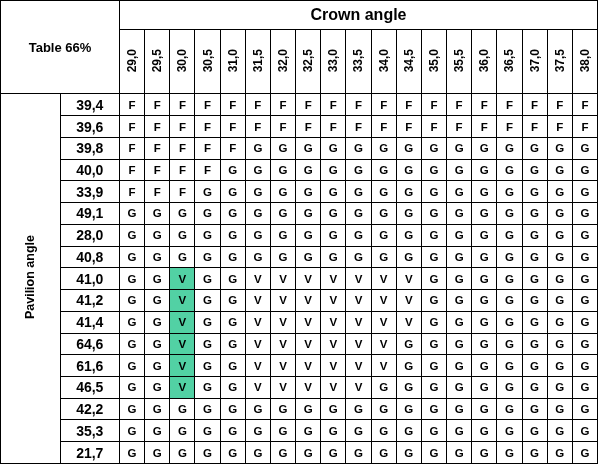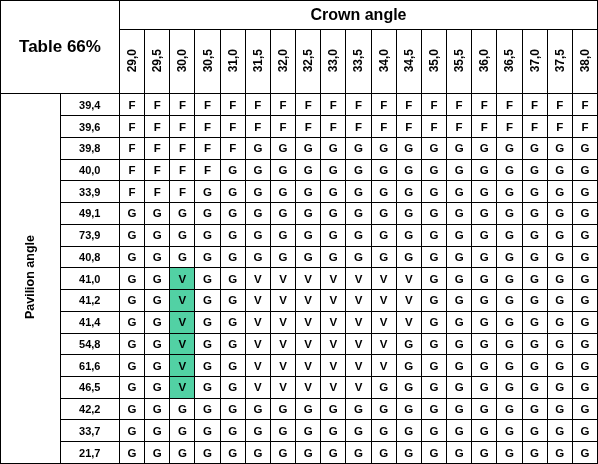--- a/index.html
+++ b/index.html
@@ -24,21 +24,21 @@
     border: 1px solid #000000;
     padding: 0;
     margin: 0;
     text-align: center;
     vertical-align: middle;
     font-weight: bold;
     color: #000000;
     background: #ffffff;
   }
   .corner-title {
-    font-size: 17px;
+    font-size: 13px;
     font-weight: bold;
     width: 118px;
   }
   .crown-title {
     font-size: 16px;
     font-weight: bold;
     height: 26px;
     background: #ffffff;
   }
   .col-head {
@@ -62,21 +62,21 @@
   .pav-label-cell span {
     display: inline-block;
     writing-mode: vertical-rl;
     transform: rotate(180deg);
     white-space: nowrap;
     font-size: 12.5px;
     font-weight: bold;
   }
   .row-head {
     width: 58px;
-    font-size: 11px;
+    font-size: 14px;
     font-weight: bold;
     background: #ffffff;
     text-align: right;
     padding-right: 6px;
   }
   .cell {
     font-size: 11.5px;
     font-weight: normal;
     height: 19px;
   }
@@ -241,21 +241,21 @@
         <td class="cell cell-G">G</td>
         <td class="cell cell-G">G</td>
         <td class="cell cell-G">G</td>
         <td class="cell cell-G">G</td>
         <td class="cell cell-G">G</td>
         <td class="cell cell-G">G</td>
         <td class="cell cell-G">G</td>
         <td class="cell cell-G">G</td>
       </tr>
       <tr>
-        <td class="row-head">73,9</td>
+        <td class="row-head">28,0</td>
         <td class="cell cell-G">G</td>
         <td class="cell cell-G">G</td>
         <td class="cell cell-G">G</td>
         <td class="cell cell-G">G</td>
         <td class="cell cell-G">G</td>
         <td class="cell cell-G">G</td>
         <td class="cell cell-G">G</td>
         <td class="cell cell-G">G</td>
         <td class="cell cell-G">G</td>
         <td class="cell cell-G">G</td>
@@ -351,21 +351,21 @@
         <td class="cell cell-V">V</td>
         <td class="cell cell-G">G</td>
         <td class="cell cell-G">G</td>
         <td class="cell cell-G">G</td>
         <td class="cell cell-G">G</td>
         <td class="cell cell-G">G</td>
         <td class="cell cell-G">G</td>
         <td class="cell cell-G">G</td>
       </tr>
       <tr>
-        <td class="row-head">54,8</td>
+        <td class="row-head">64,6</td>
         <td class="cell cell-G">G</td>
         <td class="cell cell-G">G</td>
         <td class="cell cell-V" style="background: rgb(82, 209, 164);">V</td>
         <td class="cell cell-G">G</td>
         <td class="cell cell-G">G</td>
         <td class="cell cell-V">V</td>
         <td class="cell cell-V">V</td>
         <td class="cell cell-V">V</td>
         <td class="cell cell-V">V</td>
         <td class="cell cell-V">V</td>
@@ -439,21 +439,21 @@
         <td class="cell cell-G">G</td>
         <td class="cell cell-G">G</td>
         <td class="cell cell-G">G</td>
         <td class="cell cell-G">G</td>
         <td class="cell cell-G">G</td>
         <td class="cell cell-G">G</td>
         <td class="cell cell-G">G</td>
         <td class="cell cell-G">G</td>
       </tr>
       <tr>
-        <td class="row-head">33,7</td>
+        <td class="row-head">35,3</td>
         <td class="cell cell-G">G</td>
         <td class="cell cell-G">G</td>
         <td class="cell cell-G">G</td>
         <td class="cell cell-G">G</td>
         <td class="cell cell-G">G</td>
         <td class="cell cell-G">G</td>
         <td class="cell cell-G">G</td>
         <td class="cell cell-G">G</td>
         <td class="cell cell-G">G</td>
         <td class="cell cell-G">G</td>

